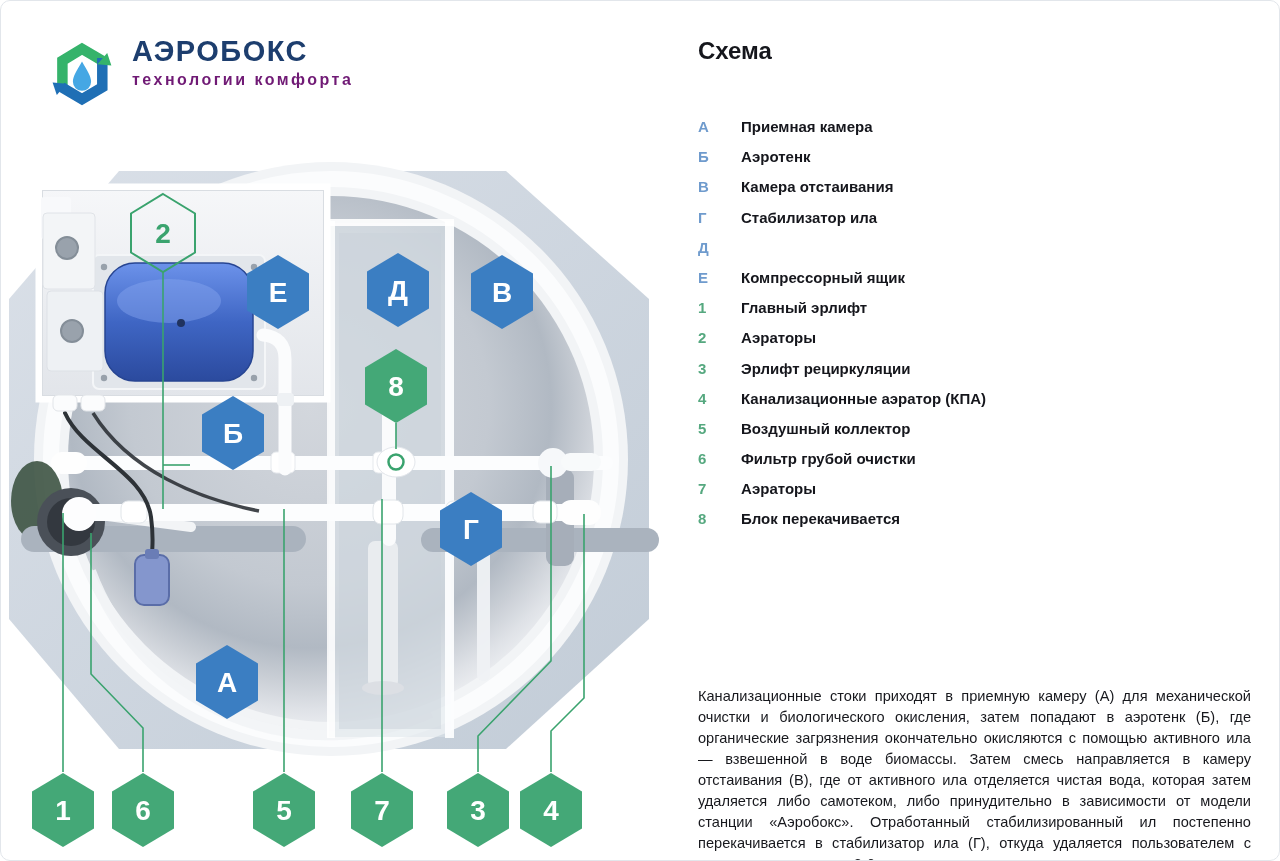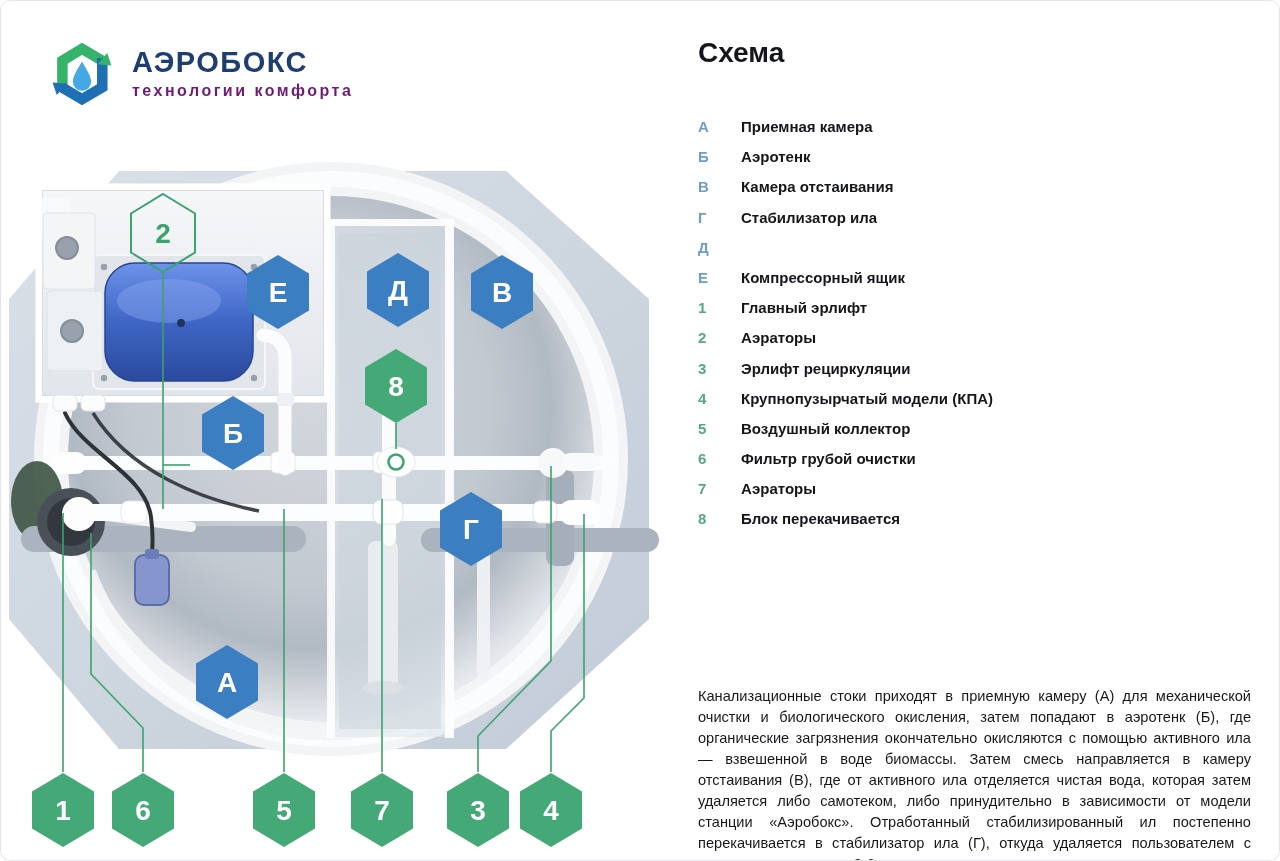--- a/index.html
+++ b/index.html
@@ -1,25 +1,25 @@
 <!DOCTYPE html>
 <html><head>
 <meta charset="utf-8">
 <style>
   html,body{margin:0;padding:0;background:#ffffff;font-family:"Liberation Sans",sans-serif;}
   .page{position:relative;width:1278px;height:859px;border:1px solid #e2e6eb;border-radius:10px;overflow:hidden;background:#ffffff;}
 
   
-  .logo{position:absolute;left:46px;top:36px;display:flex;align-items:center;gap:15px;}
+  .logo{position:absolute;left:46px;top:36px;display:flex;align-items:flex-start;gap:15px;}
   .logo-text{display:flex;flex-direction:column;}
   .logo-brand{font-size:29px;font-weight:bold;color:#1d3e6e;letter-spacing:1.5px;line-height:1;}
   .logo-tagline{font-size:16px;font-weight:bold;color:#701a75;letter-spacing:2.5px;margin-top:5px;}
 
   
-  .legend-title{position:absolute;left:697px;top:36px;font-size:28px;font-weight:bold;color:#15161c;}
+  .legend-title{position:absolute;left:697px;top:36px;font-size:24px;font-weight:bold;color:#15161c;}
   .legend{position:absolute;left:697px;top:117px;}
   .legend-row{display:flex;align-items:flex-start;height:30.2px;}
   .legend-key{width:43px;font-size:15px;font-weight:bold;flex:0 0 43px;}
   .legend-key.letter{color:#6f9bcd;}
   .legend-key.number{color:#55a87f;}
   .legend-label{font-size:15px;font-weight:bold;color:#15161c;white-space:nowrap;text-align:right;}
 
   
   .description{position:absolute;left:697px;top:685px;width:553px;font-size:14.6px;line-height:21px;color:#17181d;text-align:justify;}
 
@@ -266,21 +266,21 @@
     <div class="legend-row">
         <span class="legend-key number">2</span>
         <span class="legend-label">Аэраторы</span>
       </div>
     <div class="legend-row">
         <span class="legend-key number">3</span>
         <span class="legend-label">Эрлифт рециркуляции</span>
       </div>
     <div class="legend-row">
         <span class="legend-key number">4</span>
-        <span class="legend-label">Крупнопузырчатый модели (КПА)</span>
+        <span class="legend-label">Канализационные аэратор (КПА)</span>
       </div>
     <div class="legend-row">
         <span class="legend-key number">5</span>
         <span class="legend-label">Воздушный коллектор</span>
       </div>
     <div class="legend-row">
         <span class="legend-key number">6</span>
         <span class="legend-label">Фильтр грубой очистки</span>
       </div>
     <div class="legend-row">

